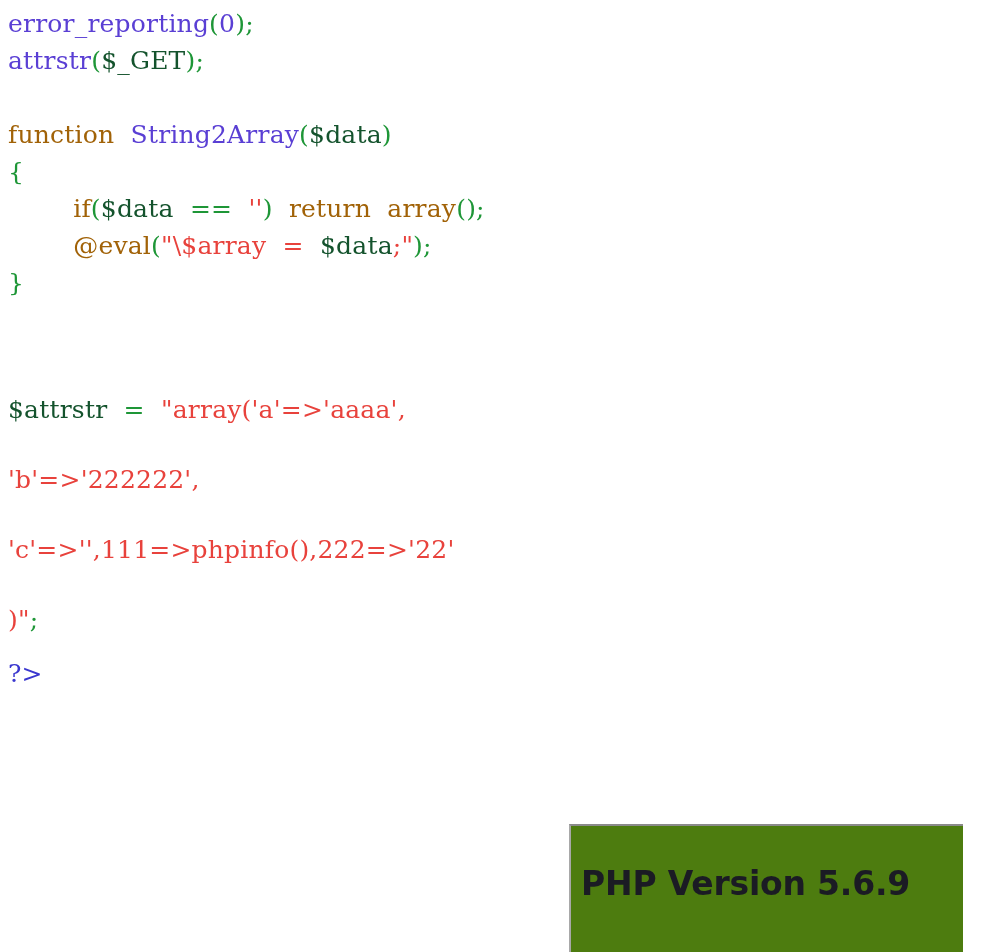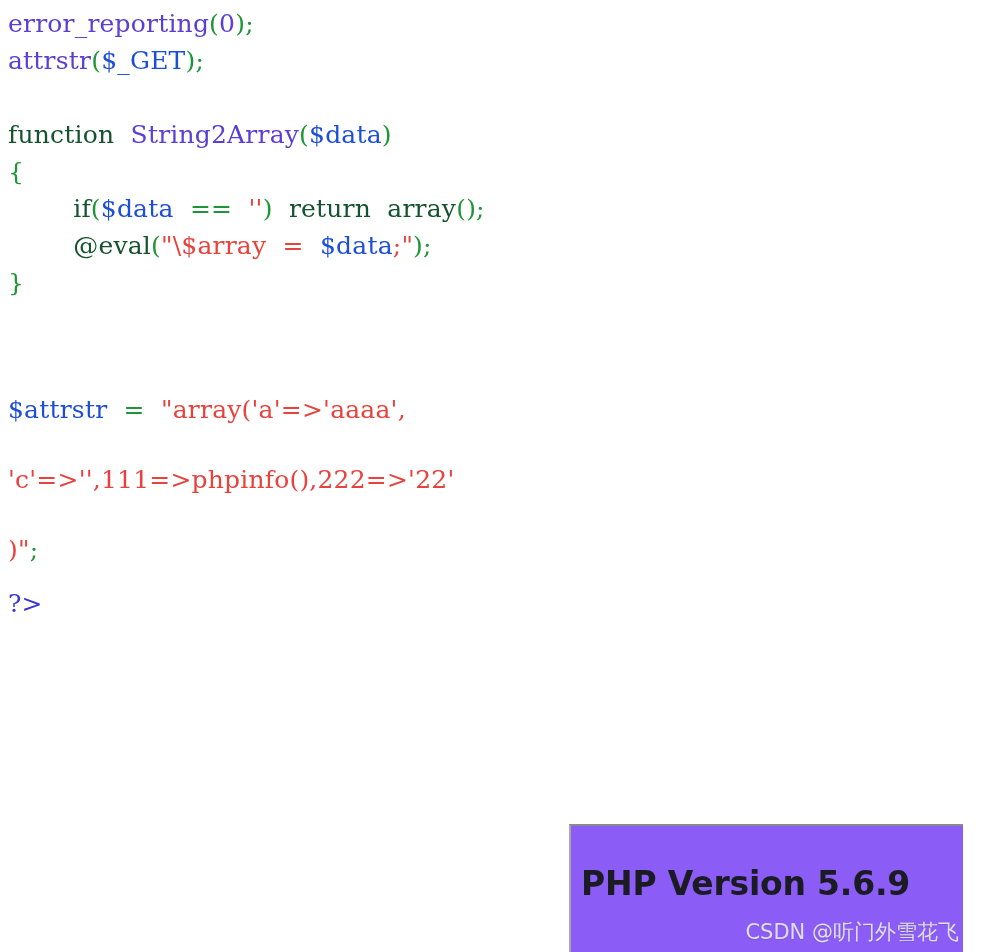--- a/index.html
+++ b/index.html
@@ -38,37 +38,37 @@
   .code-line.blank {
     height: 37px;
     line-height: 37px;
   }
   .code-line.clipped {
     height: 5px;
     line-height: 37px;
     overflow: hidden;
     opacity: 0.55;
   }
-  .tok-kw   { color: #14532d; }
+  .tok-kw   { color: #a16207; }
   .tok-op   { color: #1e9637; }
   .tok-punc { color: #1e9637; }
   .tok-fn   { color: #5a3fd4; }
-  .tok-var  { color: #1d4ed8; }
+  .tok-var  { color: #14532d; }
   .tok-str  { color: #e8423c; }
   .tok-num  { color: #5a3fd4; }
   .tok-plain{ color: #3a37cf; }
 
   
   #php-version-banner {
     position: absolute;
     left: 569px;
     top: 824px;
     width: 394px;
     height: 128px;
-    background: #8b5cf6;
+    background: #4d7c0f;
     border-top: 2px solid #8a8a8a;
     border-left: 2px solid #a8a8a8;
     box-sizing: border-box;
   }
   #php-version-title {
     position: absolute;
     left: 10px;
     top: 38px;
     font-family: "DejaVu Sans", "Liberation Sans", sans-serif;
     font-size: 33px;
@@ -97,21 +97,21 @@
     <div class="code-line"><span class="tok-fn">attrstr</span><span class="tok-punc">(</span><span class="tok-var">$_GET</span><span class="tok-punc">)</span><span class="tok-punc">;</span></div>
     <div class="code-line blank">&nbsp;</div>
     <div class="code-line"><span class="tok-kw">function</span><span class="tok-plain">  </span><span class="tok-fn">String2Array</span><span class="tok-punc">(</span><span class="tok-var">$data</span><span class="tok-punc">)</span></div>
     <div class="code-line"><span class="tok-punc">{</span></div>
     <div class="code-line"><span>        </span><span class="tok-kw">if</span><span class="tok-punc">(</span><span class="tok-var">$data</span><span class="tok-plain">  </span><span class="tok-op">==</span><span class="tok-plain">  </span><span class="tok-str">''</span><span class="tok-punc">)</span><span class="tok-plain">  </span><span class="tok-kw">return</span><span class="tok-plain">  </span><span class="tok-kw">array</span><span class="tok-punc">()</span><span class="tok-punc">;</span></div>
     <div class="code-line"><span>        </span><span class="tok-kw">@eval</span><span class="tok-punc">(</span><span class="tok-str">"\</span><span class="tok-str">$array</span><span class="tok-plain">  </span><span class="tok-str">=</span><span class="tok-plain">  </span><span class="tok-var">$data</span><span class="tok-str">;"</span><span class="tok-punc">)</span><span class="tok-punc">;</span></div>
     <div class="code-line"><span class="tok-punc">}</span></div>
     <div class="code-line blank">&nbsp;</div>
     <div class="code-line blank">&nbsp;</div>
     <div class="code-line tall"><span class="tok-var">$attrstr</span><span class="tok-plain">  </span><span class="tok-op">=</span><span class="tok-plain">  </span><span class="tok-str">"array('a'=&gt;'aaaa',</span></div>
+    <div class="code-line tall"><span class="tok-str">'b'=&gt;'222222',</span></div>
     <div class="code-line tall"><span class="tok-str">'c'=&gt;'',111=&gt;phpinfo(),222=&gt;'22'</span></div>
     <div class="code-line tall"><span class="tok-str">)"</span><span class="tok-punc">;</span></div>
     <div class="code-line"><span class="tok-plain">?&gt;</span></div>
   </div>
 
 <div id="php-version-banner">
   <div id="php-version-title">PHP Version 5.6.9</div>
-  <div id="csdn-watermark">CSDN @听门外雪花飞</div>
 </div>
 
 </body></html>

